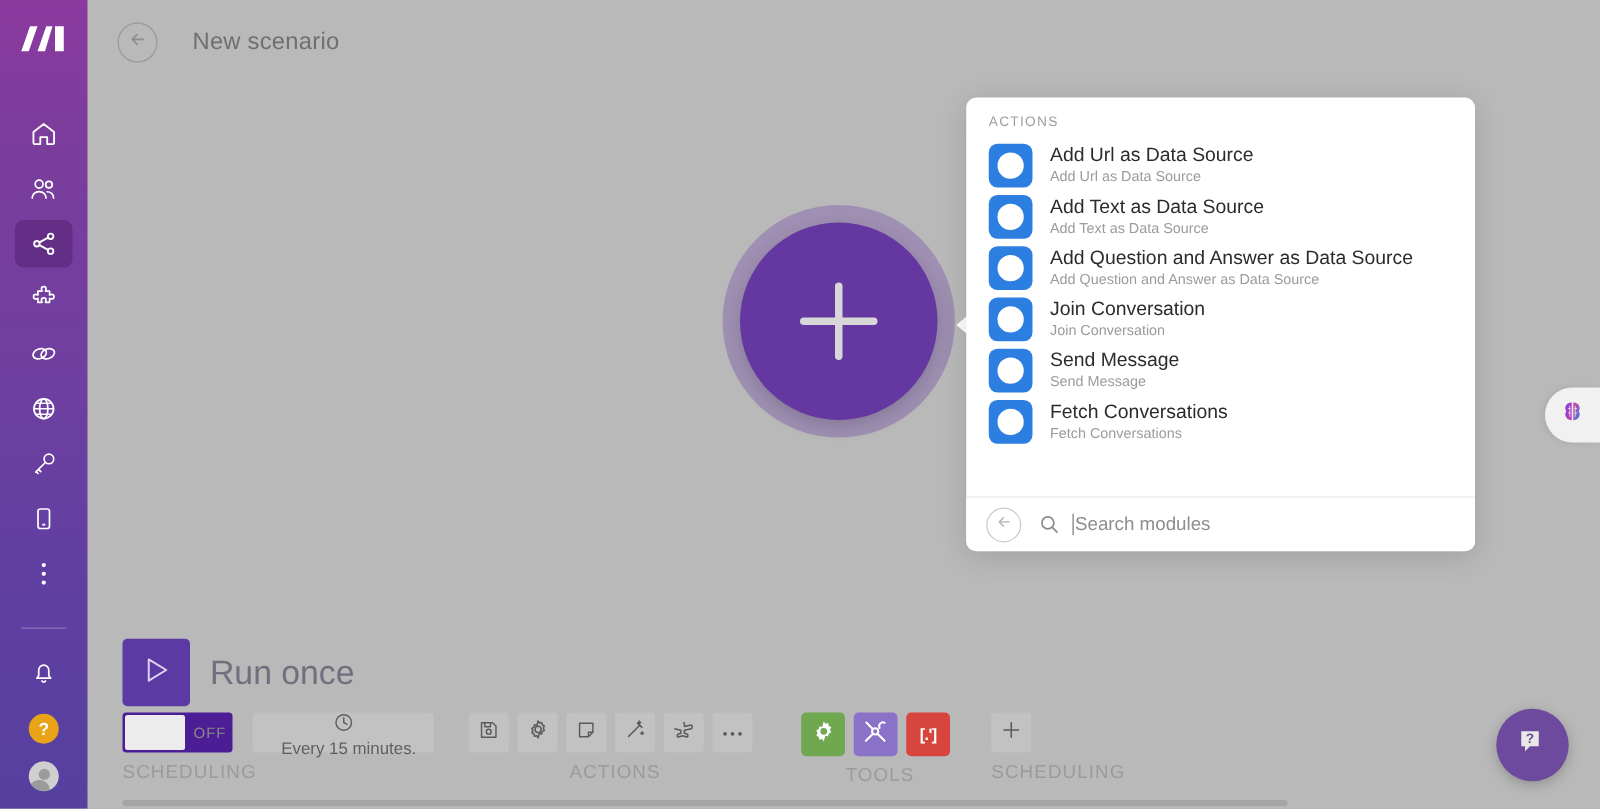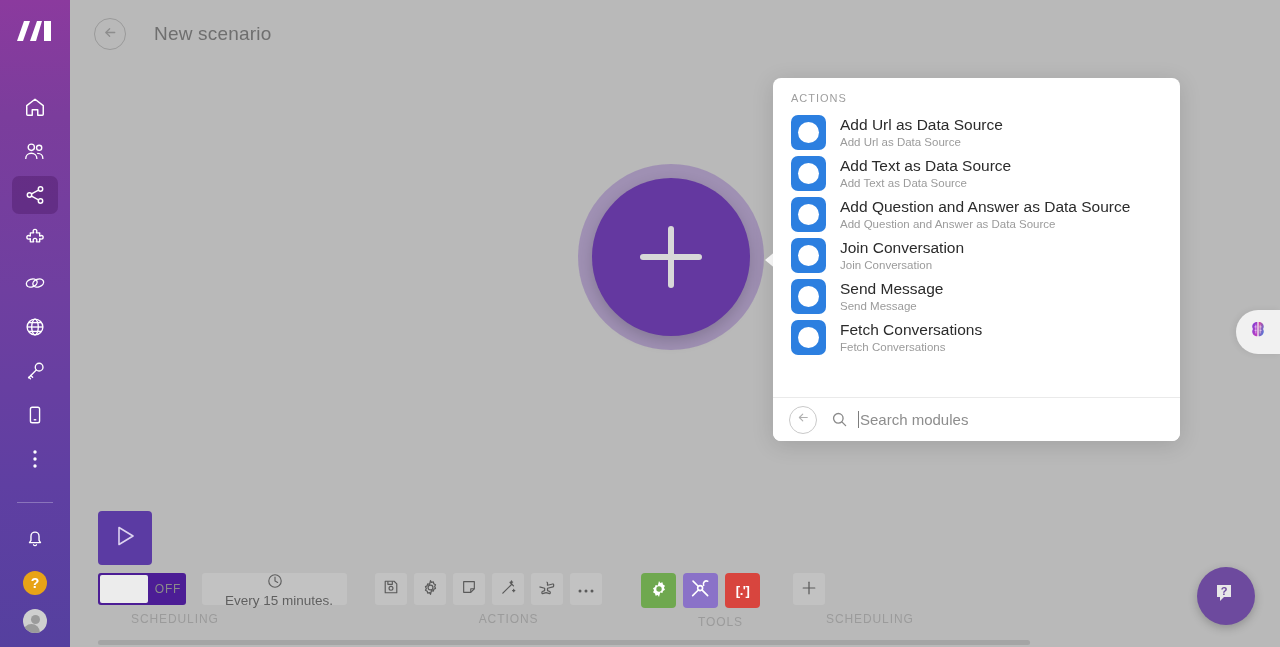--- a/index.html
+++ b/index.html
@@ -166,21 +166,21 @@
     cursor: pointer;
   }
   #run-once-label { margin-left: 16px; font-size: 27px; color: #6f6f7e; }
 
   #bottom-bar {
     position: absolute; left: 98px; right: 0; bottom: 18px;
     display: flex; align-items: flex-start;
   }
   .bar-group { display: flex; flex-direction: column; }
   .bar-group-row { display: flex; align-items: center; }
-  .bar-group-label { font-size: 12px; color: #9b9b9b; letter-spacing: 0.9px; margin-top: 7px; margin-left: 33px; }
+  .bar-group-label { font-size: 15px; color: #9b9b9b; letter-spacing: 0.9px; margin-top: 7px; }
 
   #toggle-wrap {
     width: 88px; height: 32px; border-radius: 3px;
     background: #4c1d95; display: flex; align-items: center;
     cursor: pointer; overflow: hidden;
   }
   #toggle-knob { width: 48px; height: 28px; margin: 2px; border-radius: 2px; background: #ececec; }
   #toggle-state { flex: 1; text-align: center; font-size: 12px; color: #8a8a8a; letter-spacing: 0.8px; }
 
   #schedule-chip {
@@ -483,20 +483,21 @@
   </div>
 
   <div id="run-once-row">
     <div id="run-once-btn">
       <span>
         <svg width="26" height="26" viewBox="0 0 26 26" fill="none" stroke="#ddd3f0" stroke-width="1.6" stroke-linejoin="round">
           <polygon points="7,4.5 21,13 7,21.5"></polygon>
         </svg>
       </span>
     </div>
+    <div id="run-once-label">Run once</div>
   </div>
 
   <div id="bottom-bar">
 
     <div class="bar-group">
       <div class="bar-group-row">
         <div id="toggle-wrap">
           <div id="toggle-knob"></div>
           <div id="toggle-state">OFF</div>
         </div>

